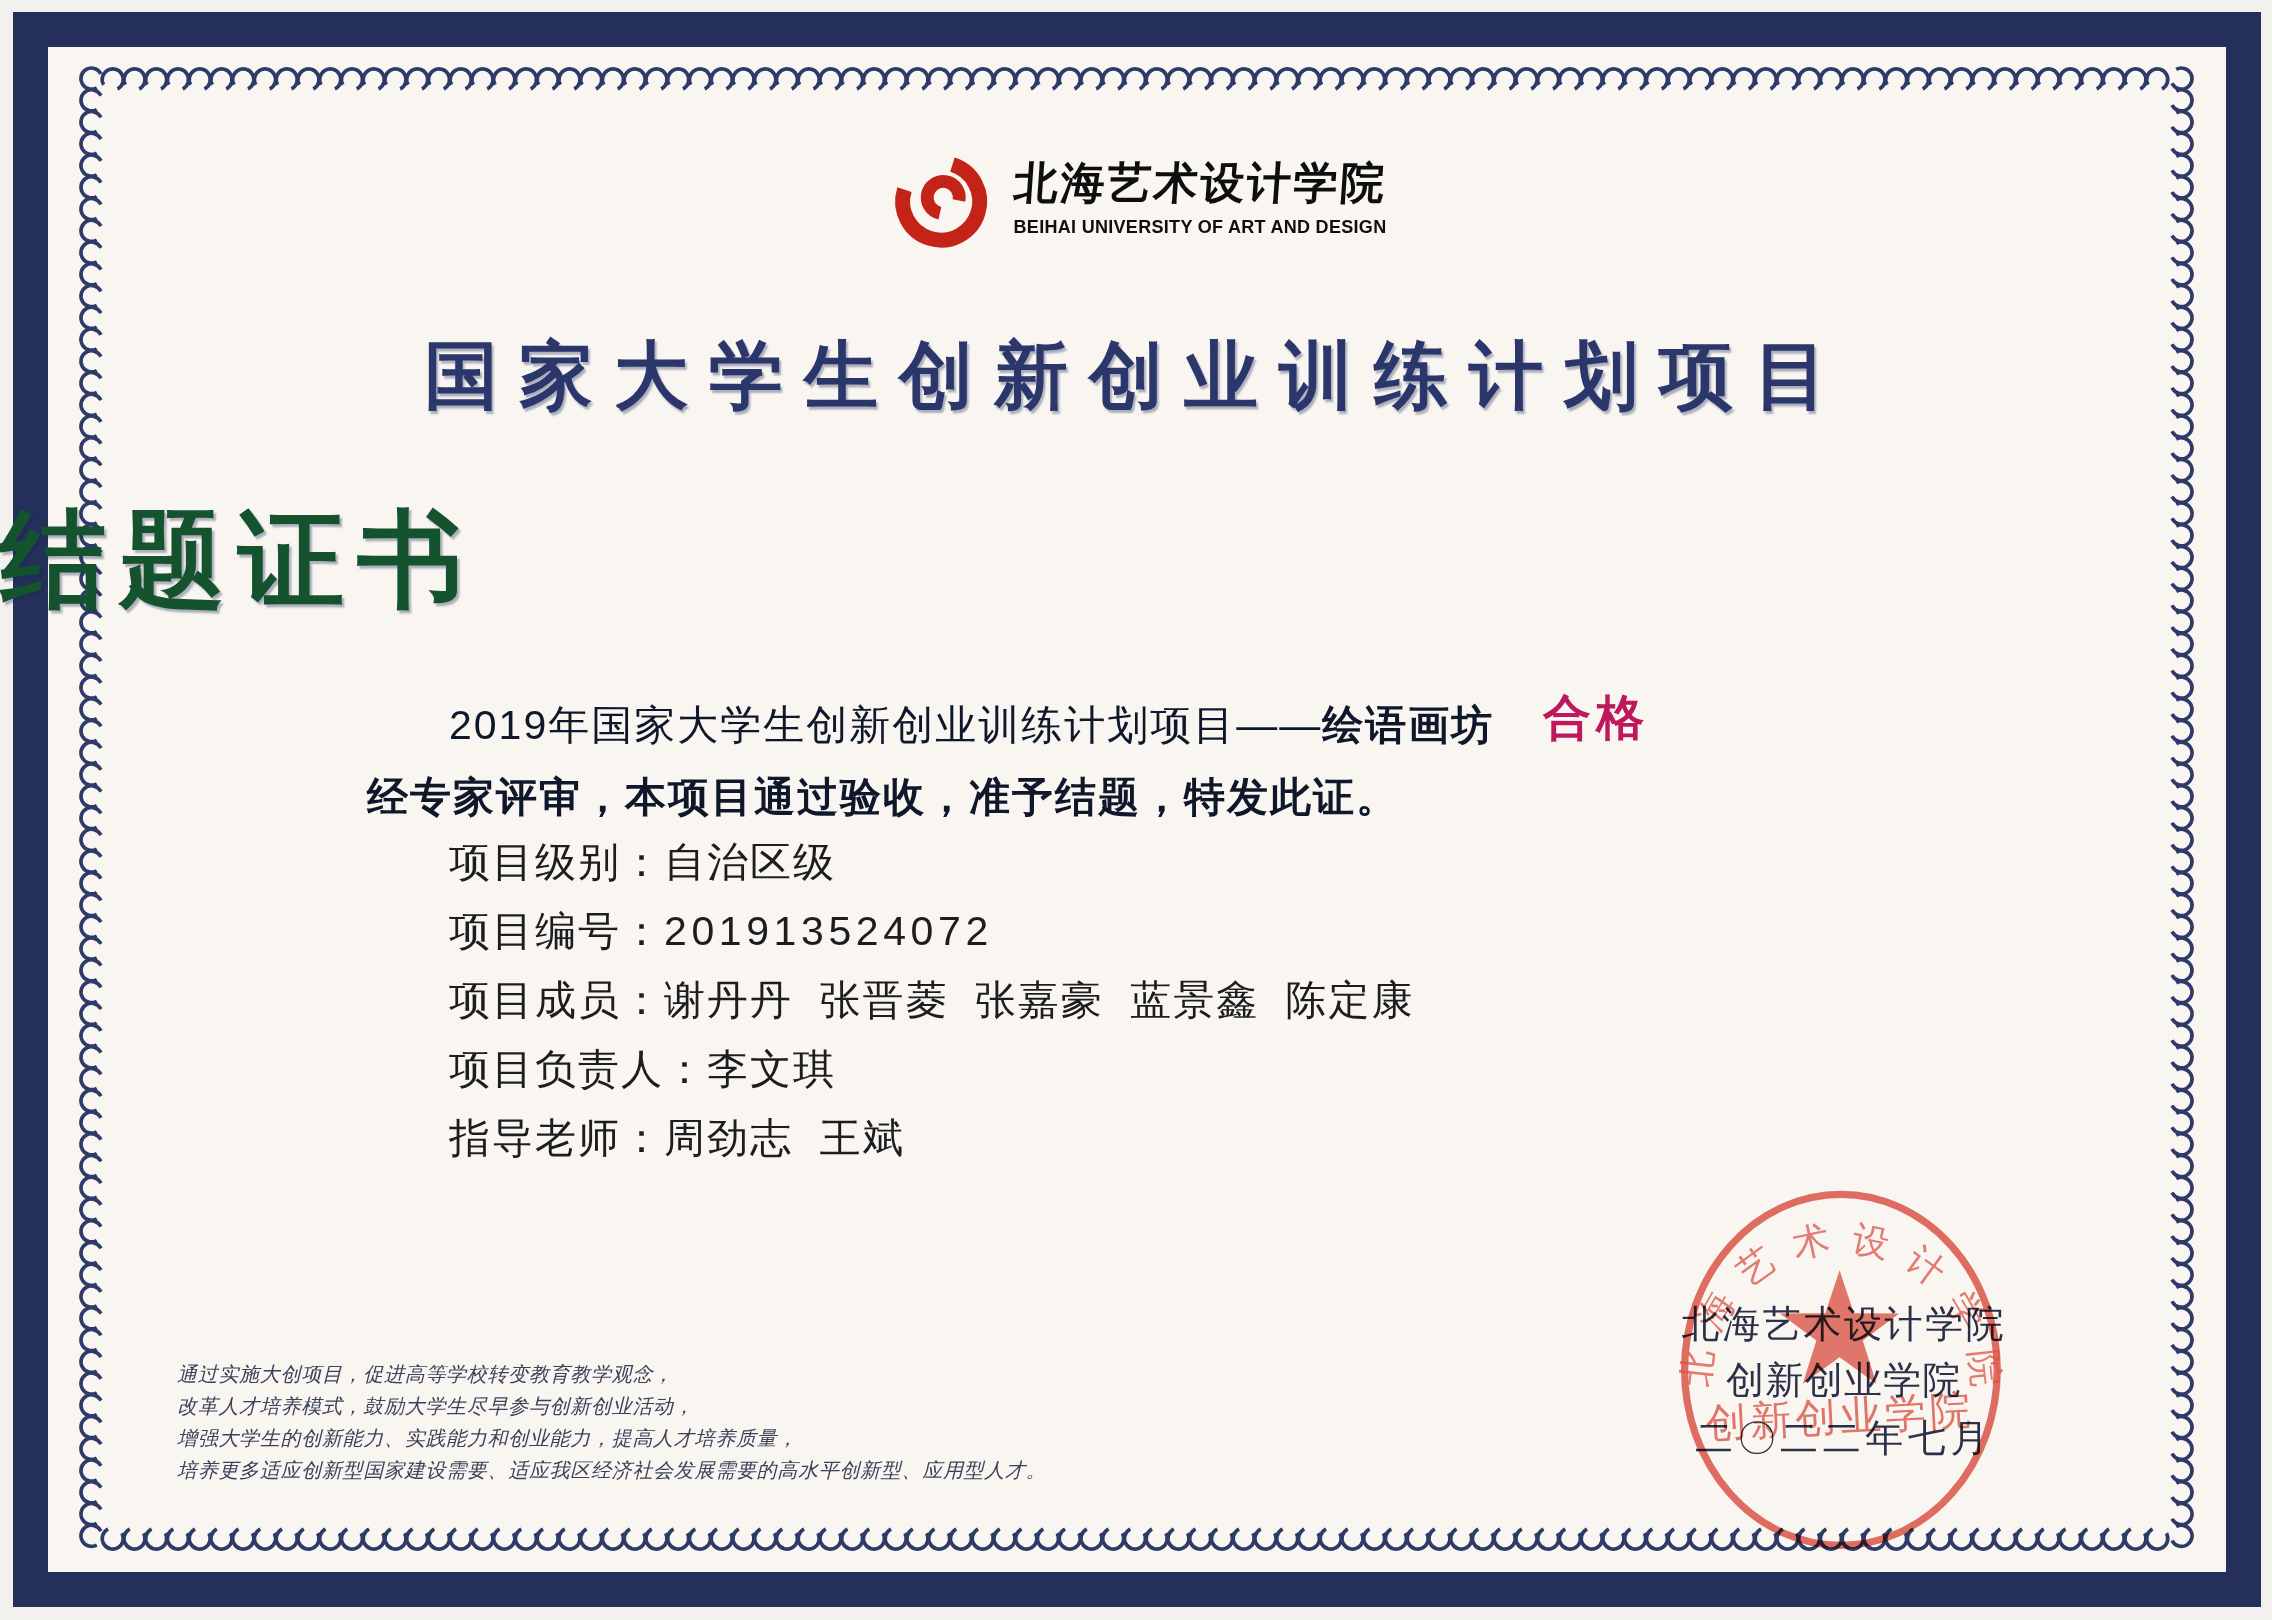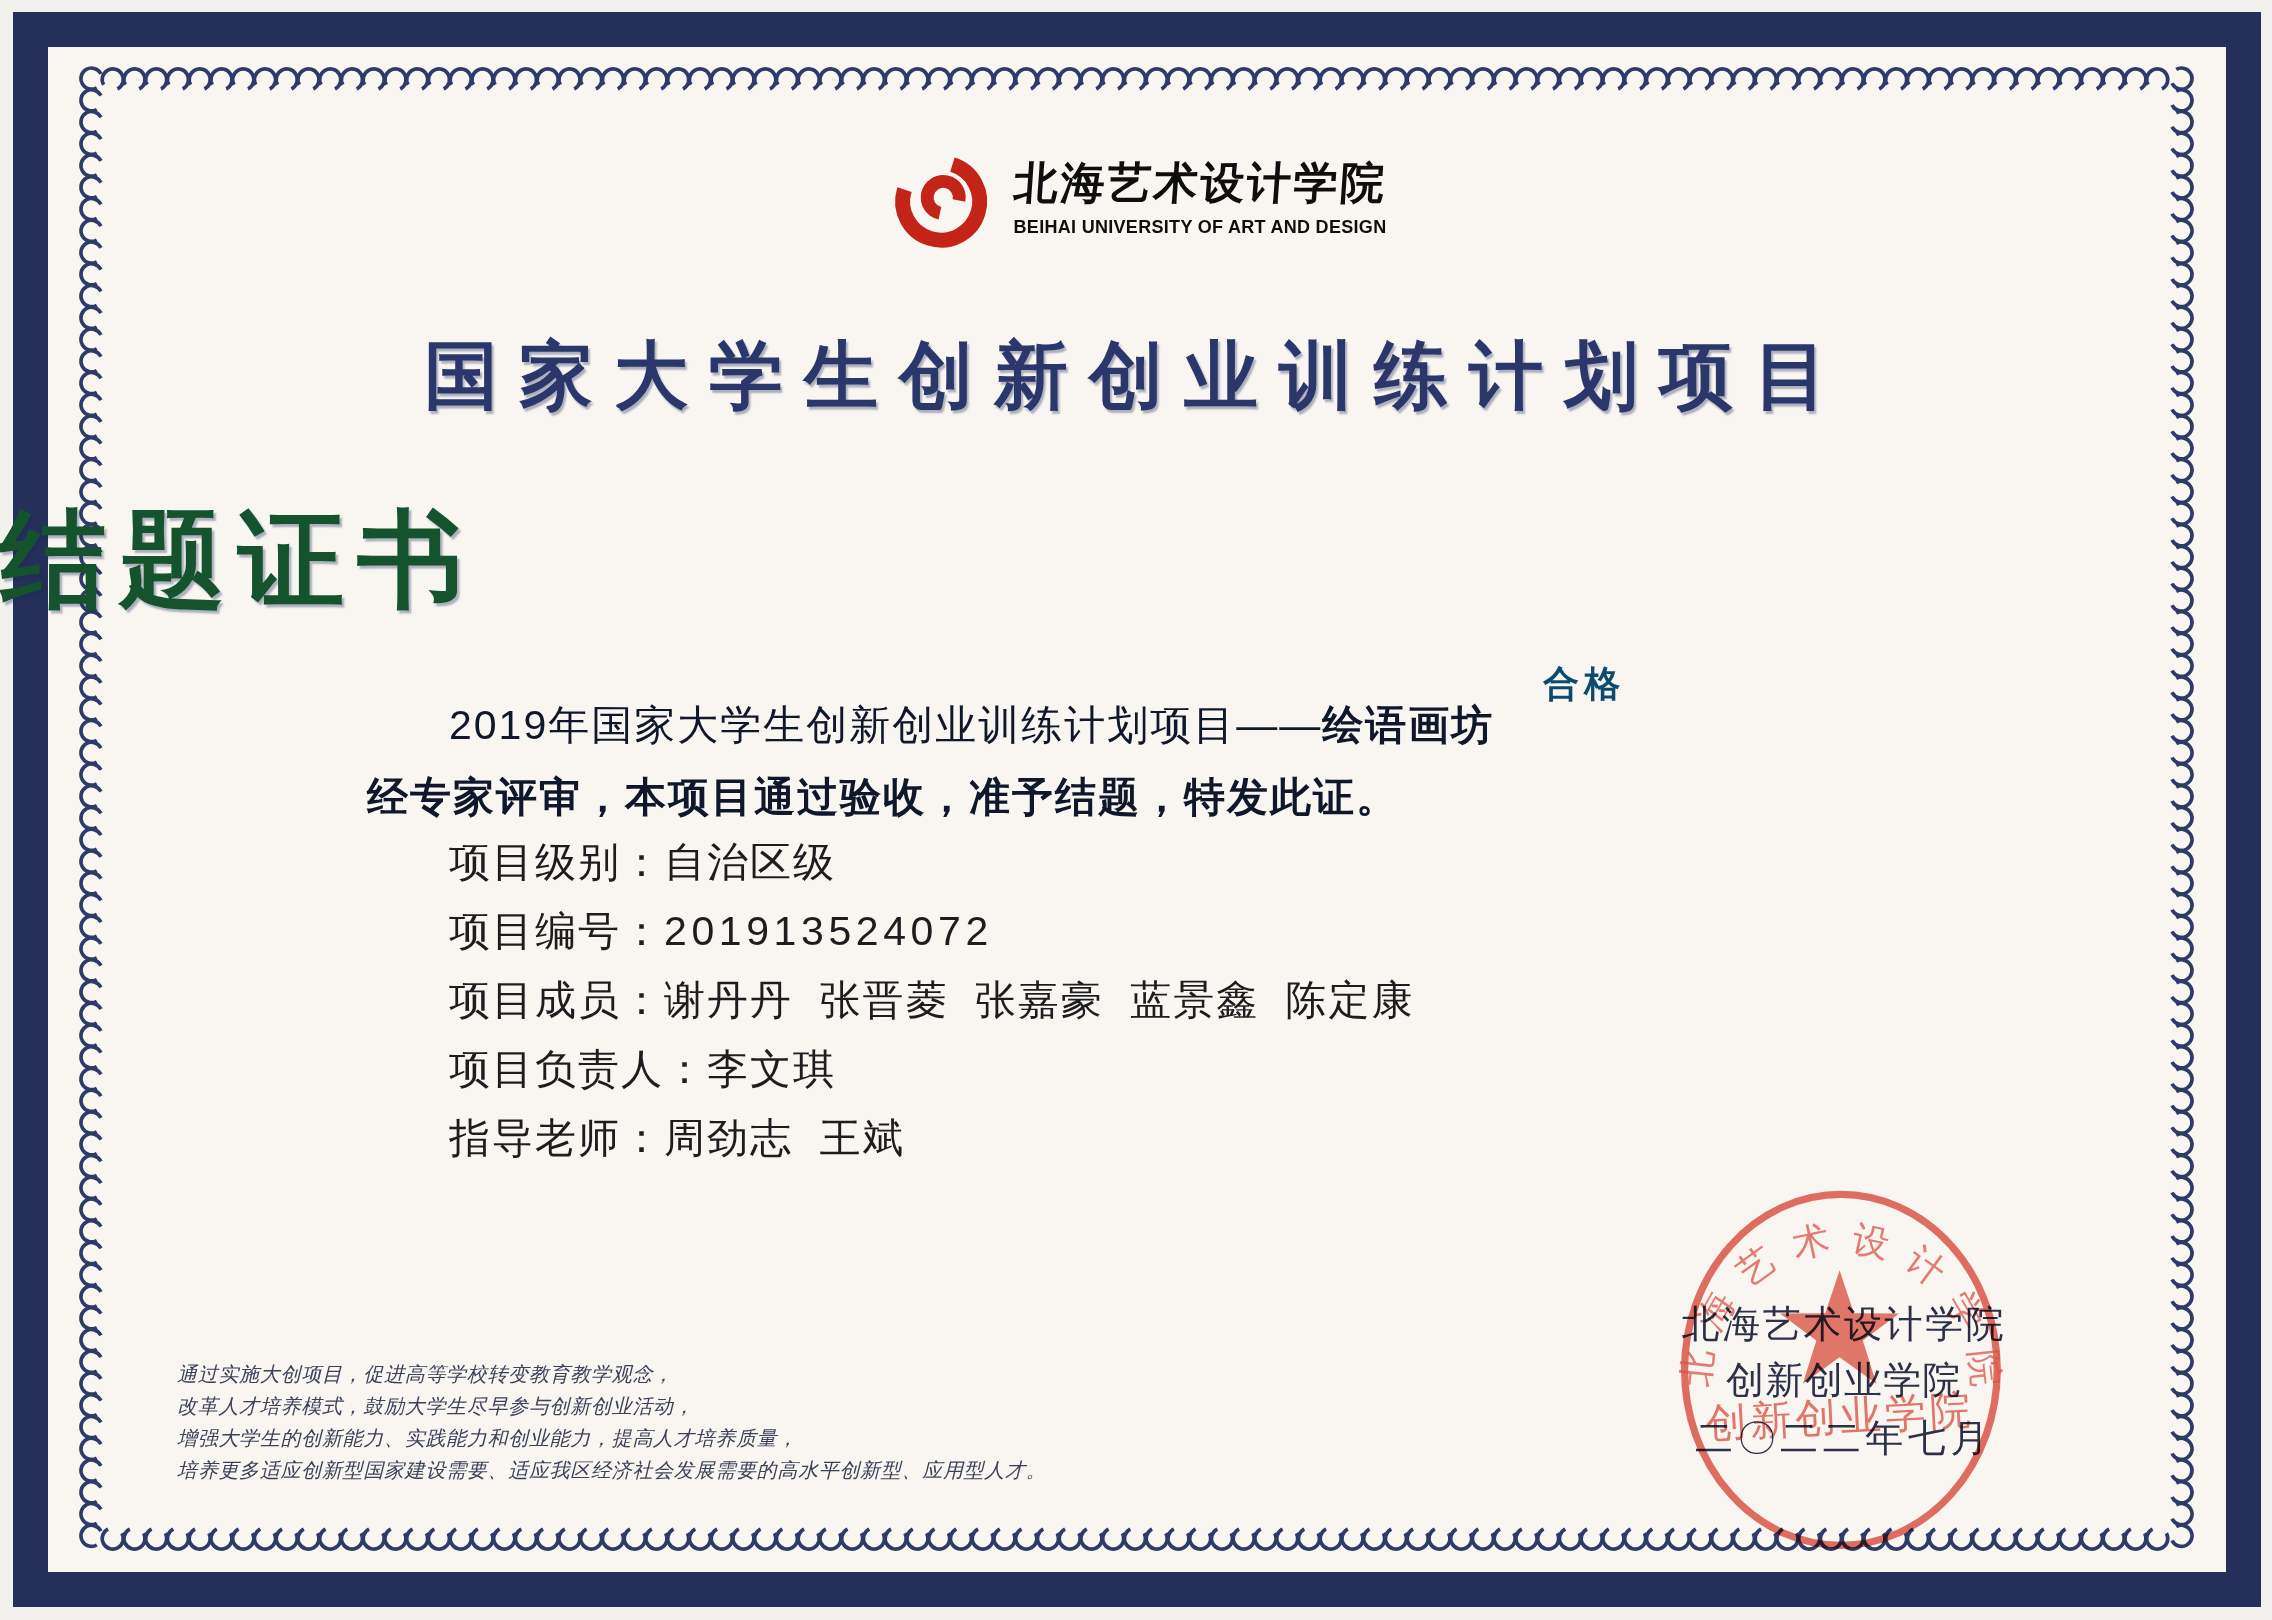--- a/index.html
+++ b/index.html
@@ -57,22 +57,22 @@
   }
   
   .body-line{
     position:absolute;
     font-size:41px;color:#0f172a;letter-spacing:2px;
     line-height:1;white-space:nowrap;
   }
   .intro-line{left:449px;top:705px;}
   .project-name{font-weight:700;}
   .result-badge{
-    position:absolute;left:1543px;top:666px;
-    font-size:36px;font-weight:700;color:#0c4a6e;
+    position:absolute;left:1543px;top:694px;
+    font-size:48px;font-weight:700;color:#be185d;
     letter-spacing:5.3px;line-height:1;
   }
   .approval-line{left:367px;top:777px;font-weight:bold;}
   .fields{position:absolute;left:449px;top:842px;}
   .field-row{
     font-size:41px;color:#1d1d1f;letter-spacing:2px;
     line-height:1;white-space:nowrap;
     height:69px;
   }
   .field-value{word-spacing:13px;}

